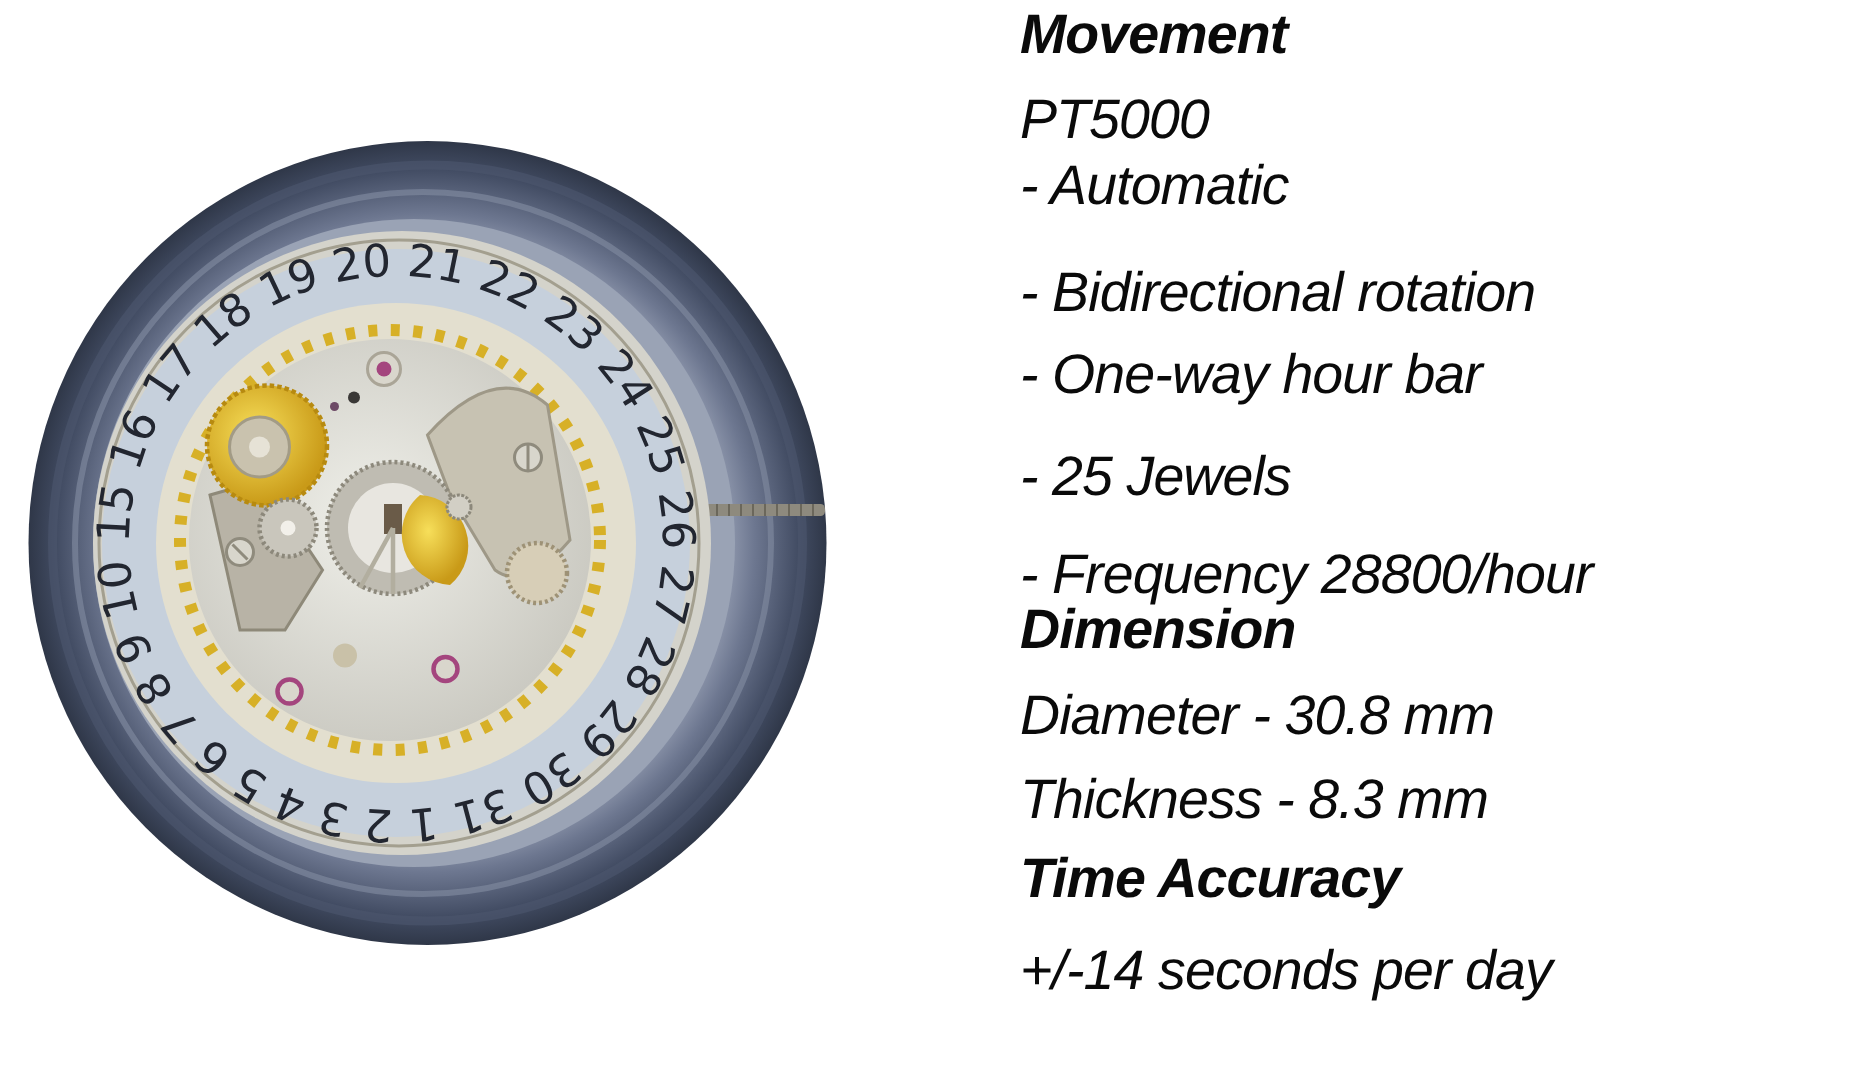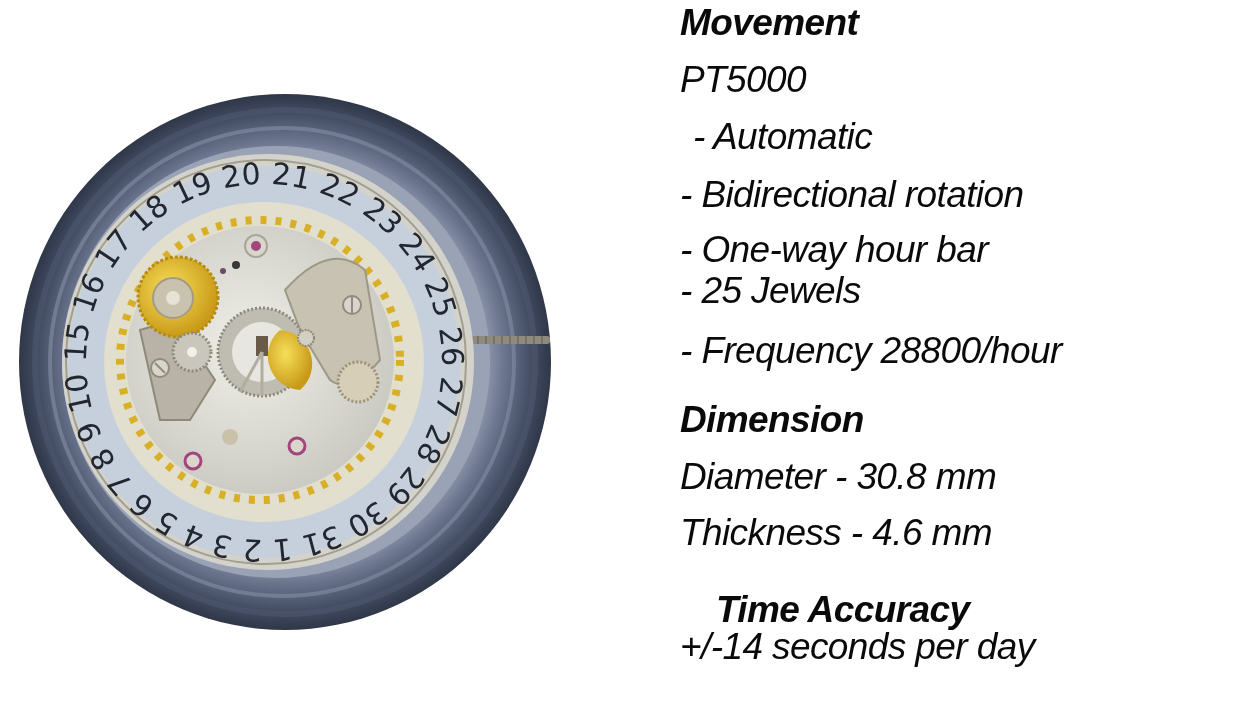--- a/index.html
+++ b/index.html
@@ -106,23 +106,23 @@
     <circle cx="297" cy="446" r="8" fill="#d9d6cc" stroke="#a4457e" stroke-width="3"></circle>
     <circle cx="236" cy="265" r="4" fill="#3a3836"></circle>
     <circle cx="223" cy="271" r="3" fill="#6d4a66"></circle>
     <circle cx="230" cy="437" r="8" fill="#c9c1a8"></circle>
   </svg>
 </div>
 
 <div class="specs">
   <div class="line heading" style="top:1px;text-align:right;">Movement</div>
   <div class="line" style="top:58px;">PT5000</div>
-  <div class="line" style="top:115px;margin-left:13px;">- Automatic</div>
+  <div class="line" style="top:102px;">- Automatic</div>
   <div class="line" style="top:173px;">- Bidirectional rotation</div>
   <div class="line" style="top:228px;">- One-way hour bar</div>
-  <div class="line" style="top:269px;">- 25 Jewels</div>
-  <div class="line" style="top:329px;">- Frequency 28800/hour</div>
+  <div class="line" style="top:296px;">- 25 Jewels</div>
+  <div class="line" style="top:361px;">- Frequency 28800/hour</div>
   <div class="line heading" style="top:398px;text-align:right;">Dimension</div>
   <div class="line" style="top:455px;">Diameter - 30.8 mm</div>
-  <div class="line" style="top:511px;">Thickness - 4.6 mm</div>
-  <div class="line heading" style="top:588px;margin-left:36px;">Time Accuracy</div>
+  <div class="line" style="top:511px;">Thickness - 8.3 mm</div>
+  <div class="line heading" style="top:564px;">Time Accuracy</div>
   <div class="line" style="top:625px;">+/-14 seconds per day</div>
 </div>
 
 </body></html>

